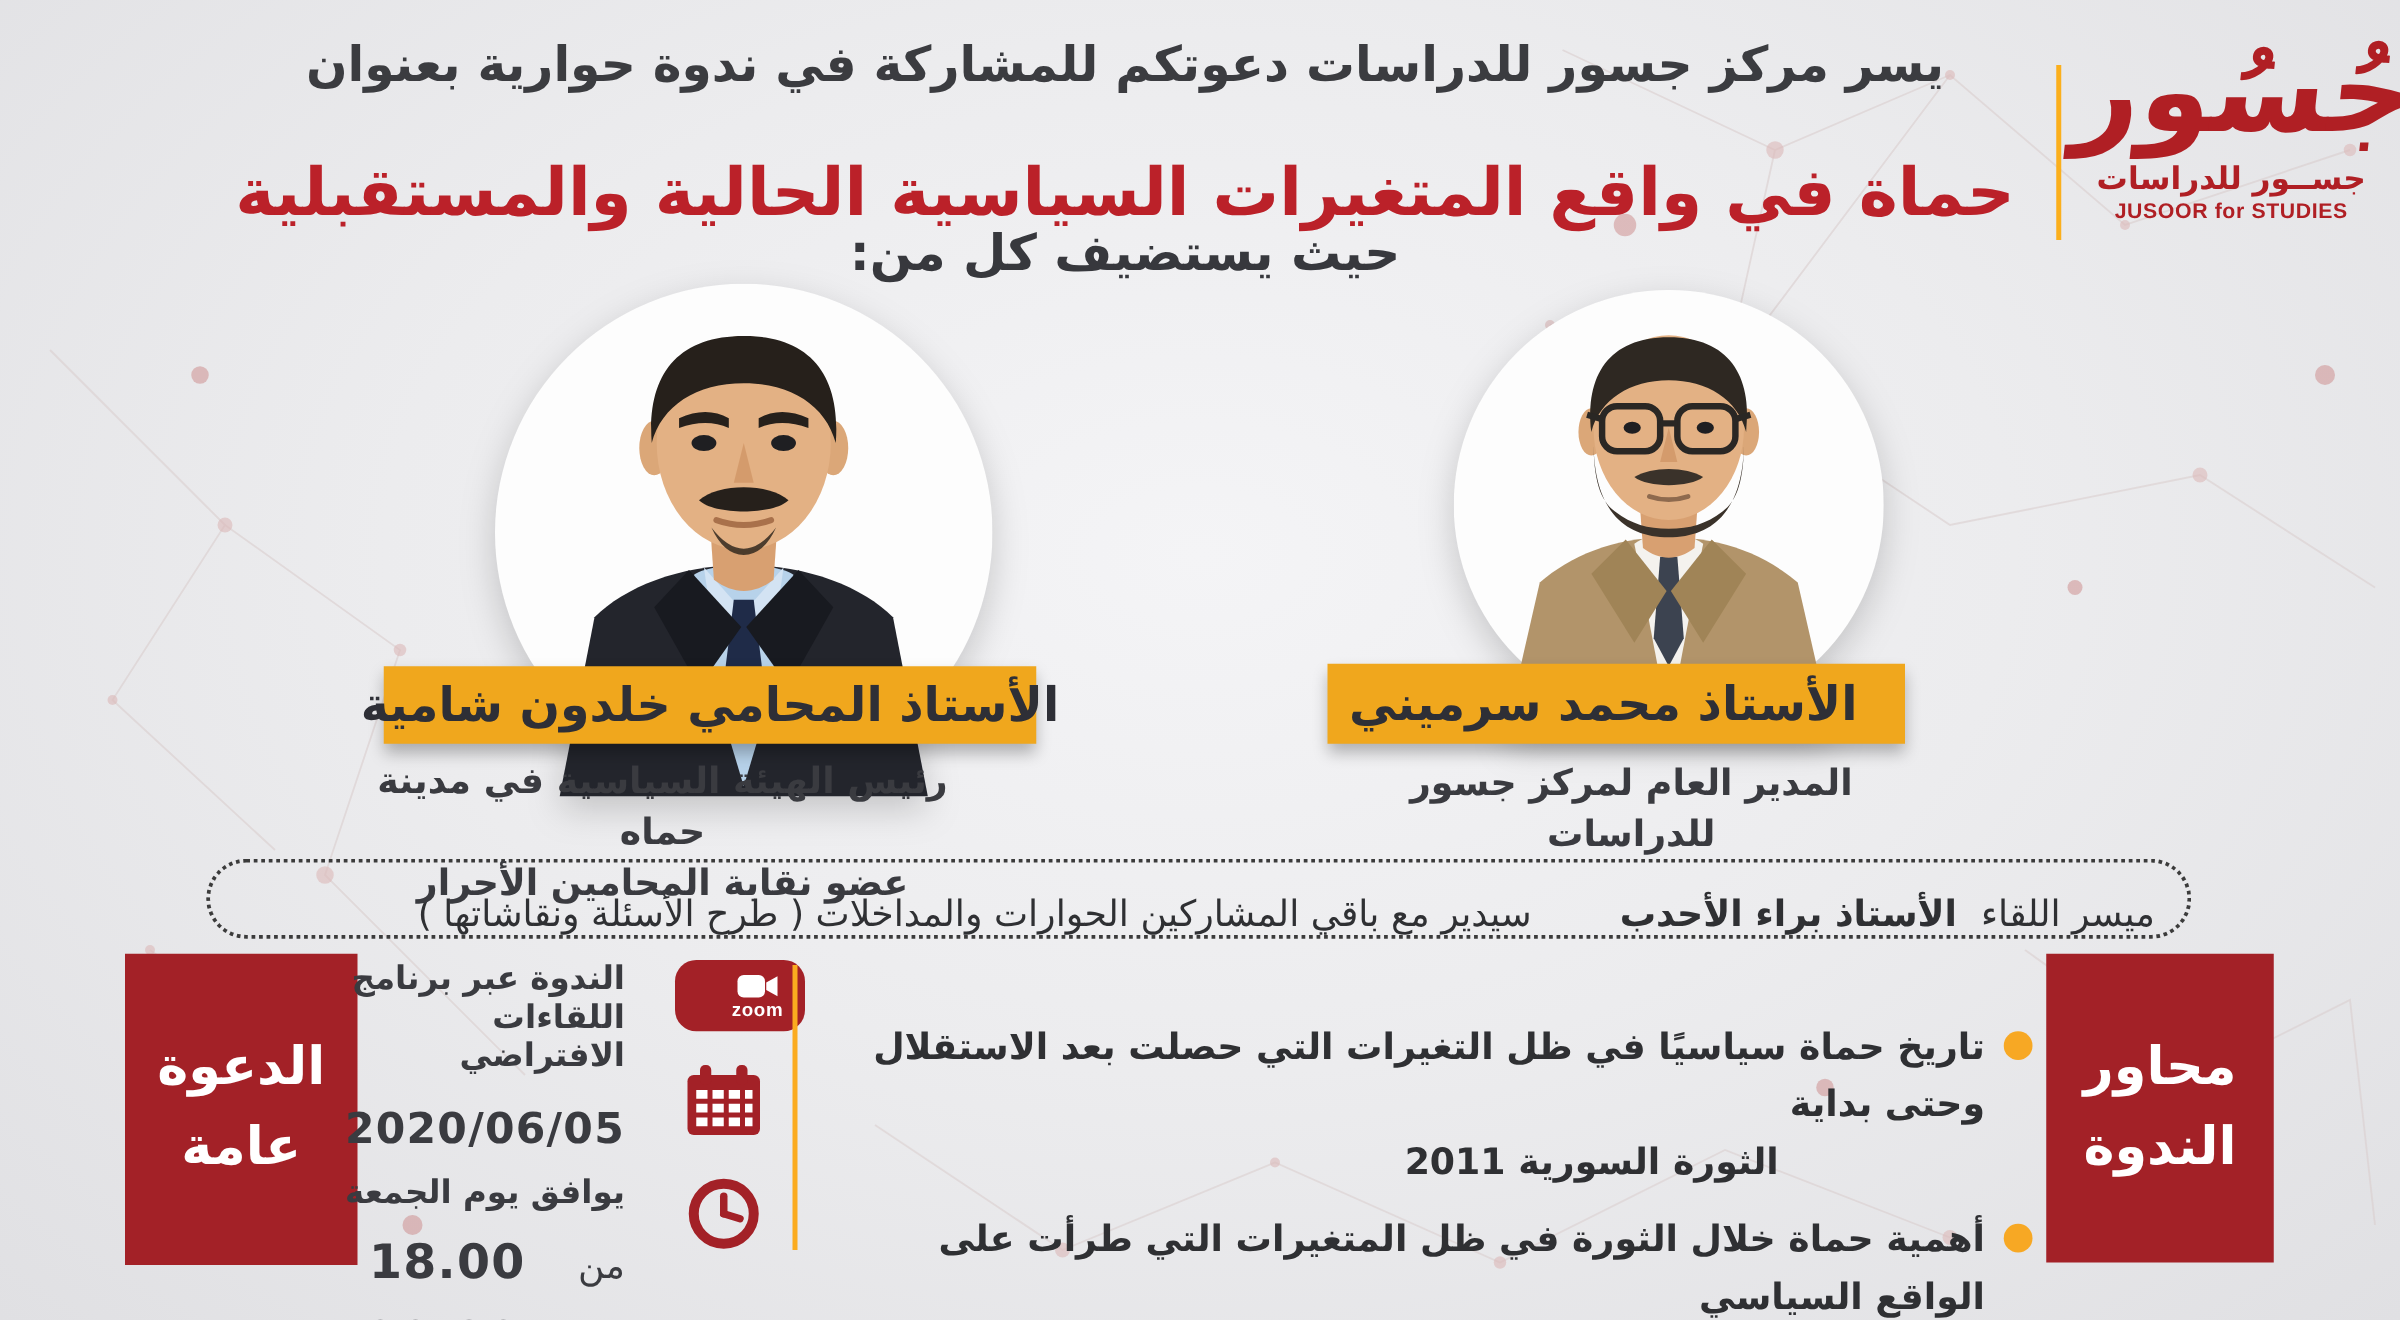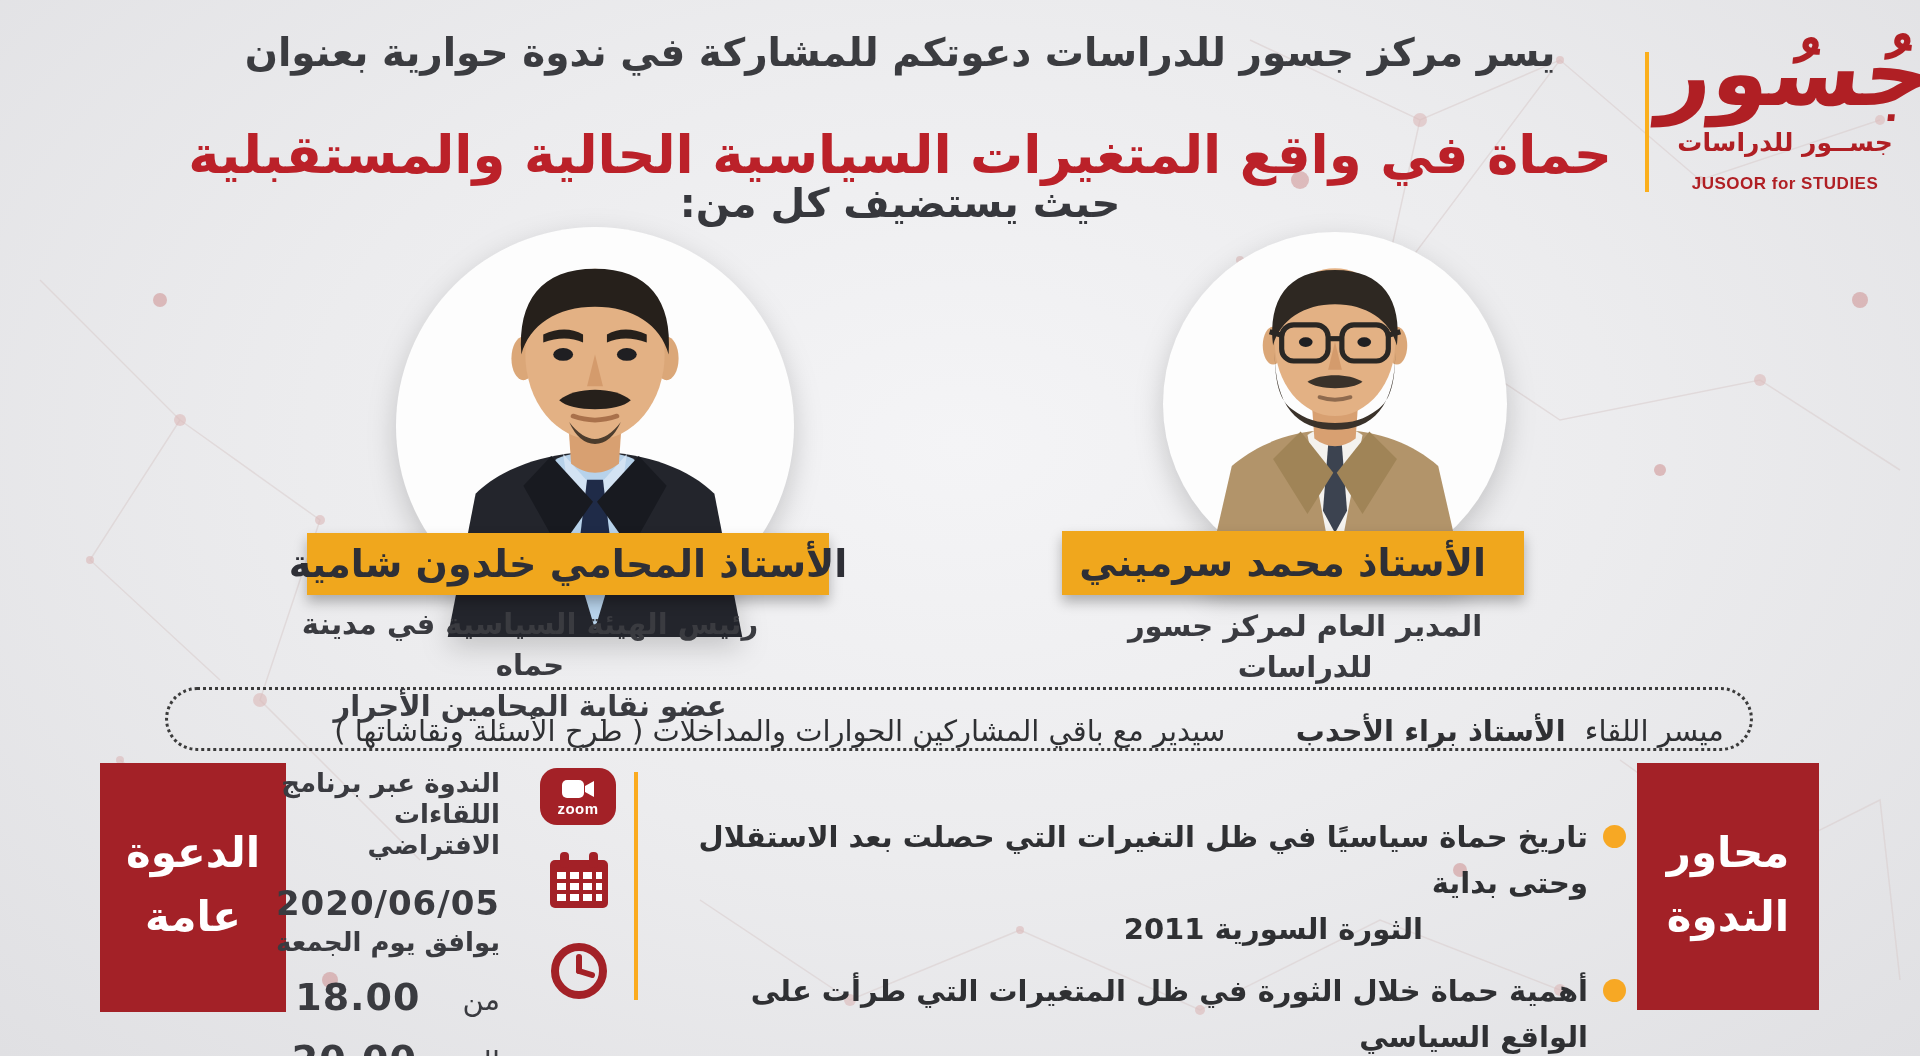--- a/index.html
+++ b/index.html
@@ -29,21 +29,21 @@
     text-align:center;direction:rtl;
     font-size:40px;font-weight:700;color:#37383d;white-space:nowrap;
   }
   
   .logo{position:absolute;left:1660px;top:24px;width:250px;text-align:center;}
   .logo-callig{
     font-size:92px;line-height:100px;font-weight:700;color:#b01f24;
     transform:skewX(-6deg);letter-spacing:-2px;
   }
   .logo-ar{font-size:25px;font-weight:700;color:#b01f24;margin-top:4px;direction:rtl;text-align:center;}
-  .logo-en{font-family:"Liberation Sans",sans-serif;font-size:17px;font-weight:700;color:#b01f24;margin-top:17px;letter-spacing:.5px;}
+  .logo-en{font-family:"Liberation Sans",sans-serif;font-size:17px;font-weight:700;color:#b01f24;margin-top:2px;letter-spacing:.5px;}
   .logo-divider{
     position:absolute;left:1645px;top:52px;width:4px;height:140px;background:#fbaf1c;
   }
   
   .avatar{position:absolute;z-index:2;filter:drop-shadow(0 10px 14px rgba(0,0,0,.18));}
   .avatar-left{left:396px;top:227px;width:398px;height:420px;}
   .avatar-right{left:1163px;top:232px;width:344px;height:363px;}
   .name-banner{
     position:absolute;z-index:3;background:#f0a71d;
     display:flex;align-items:center;direction:rtl;
@@ -78,28 +78,28 @@
     box-sizing:border-box;padding-top:58px;
   }
   .box-invitation{left:100px;top:763px;width:186px;height:249px;}
   .box-topics{left:1637px;top:763px;width:182px;height:247px;}
   .schedule{
     position:absolute;left:255px;top:768px;width:245px;
     direction:rtl;text-align:right;color:#3a3b40;
   }
   .sch-platform{font-size:26px;font-weight:700;line-height:31px;}
   .sch-date{font-size:34px;font-weight:700;margin-top:22px;letter-spacing:1px;direction:ltr;text-align:right;}
-  .sch-day{font-size:26px;font-weight:700;margin-top:4px;}
+  .sch-day{font-size:26px;font-weight:700;margin-top:16px;}
   .sch-time-row{display:flex;direction:rtl;justify-content:flex-start;align-items:baseline;gap:42px;margin-top:18px;}
   .sch-time-label{font-size:29px;font-weight:400;}
   .sch-time-val{font-size:38px;font-weight:700;letter-spacing:1px;}
   .icons-col{position:absolute;left:540px;top:768px;width:80px;}
   .zoom-badge{
     width:76px;height:57px;background:#a32127;border-radius:17px;
-    display:flex;flex-direction:column;align-items:center;justify-content:center;gap:1px;
+    display:flex;flex-direction:column;align-items:center;justify-content:center;gap:1px;padding-left:28px;
   }
   .zoom-word{color:#fff;font-family:"Liberation Sans",sans-serif;font-weight:700;font-size:15px;line-height:15px;letter-spacing:.5px;}
   .icon-cal{margin:25px 0 0 8px;}
   .icon-clock{margin:28px 0 0 10px;}
   .yellow-divider{position:absolute;left:634px;top:772px;width:4px;height:228px;background:#fbab1f;}
   
   .topics{
     position:absolute;left:660px;top:798px;width:970px;
     direction:rtl;text-align:right;color:#2f3033;
     font-size:29px;font-weight:700;line-height:46px;list-style:none;margin:0;padding:0;

